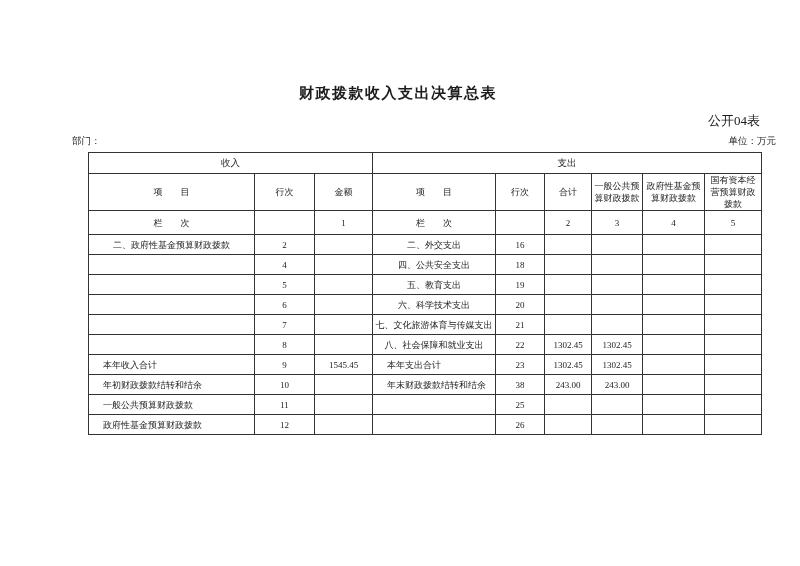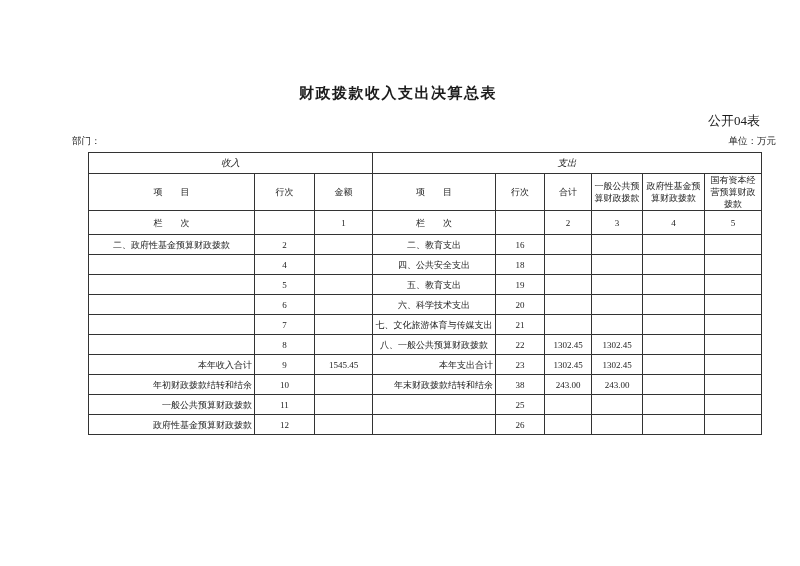--- a/index.html
+++ b/index.html
@@ -47,27 +47,27 @@
   table.fin th, table.fin td {
     border:1px solid #333;
     font-weight:normal;
     font-size:9px;
     line-height:12px;
     padding:0 2px;
     overflow:hidden;
     text-align:center;
     box-sizing:border-box;
   }
-  tr.section-row { height:21px;font-style:italic; }
+  tr.section-row { height:21px; }
   tr.section-row th { font-size:9.5px; }
   tr.colhead-row { height:34px; }
   tr.lanci-row { height:24px; }
   tbody tr { height:20px; }
   td.item { text-align:left; white-space:nowrap; padding-left:3px; }
-  td.item.center { text-align:right; padding-left:0;font-family:Liberation Serif, serif; }
+  td.item.center { text-align:left; padding-left:14px;font-family:Liberation Serif, serif; }
   td.num { text-align:right; padding-right:1px; }
   td.c { text-align:center; }
   .footer {
     position:absolute;
     left:0; right:0;
     top:514px;
     text-align:center;
     font-size:8.5px;
     letter-spacing:1px;
   }
@@ -124,21 +124,21 @@
         <td>3</td>
         <td>4</td>
         <td>5</td>
       </tr>
     </thead>
     <tbody>
         <tr>
           <td class="item left">二、政府性基金预算财政拨款</td>
           <td class="c">2</td>
           <td class="num"></td>
-          <td class="item left">二、教育支出</td>
+          <td class="item left">二、外交支出</td>
           <td class="c">16</td>
           <td class="c"></td>
           <td class="c"></td>
           <td class="c"></td>
           <td class="c"></td>
         </tr>
         <tr>
           <td class="item left"></td>
           <td class="c">4</td>
           <td class="num"></td>
@@ -179,21 +179,21 @@
           <td class="c">21</td>
           <td class="c"></td>
           <td class="c"></td>
           <td class="c"></td>
           <td class="c"></td>
         </tr>
         <tr>
           <td class="item left"></td>
           <td class="c">8</td>
           <td class="num"></td>
-          <td class="item left">八、一般公共预算财政拨款</td>
+          <td class="item left">八、社会保障和就业支出</td>
           <td class="c">22</td>
           <td class="c">1302.45</td>
           <td class="c">1302.45</td>
           <td class="c"></td>
           <td class="c"></td>
         </tr>
         <tr>
           <td class="item center">本年收入合计</td>
           <td class="c">9</td>
           <td class="num">1545.45</td>

